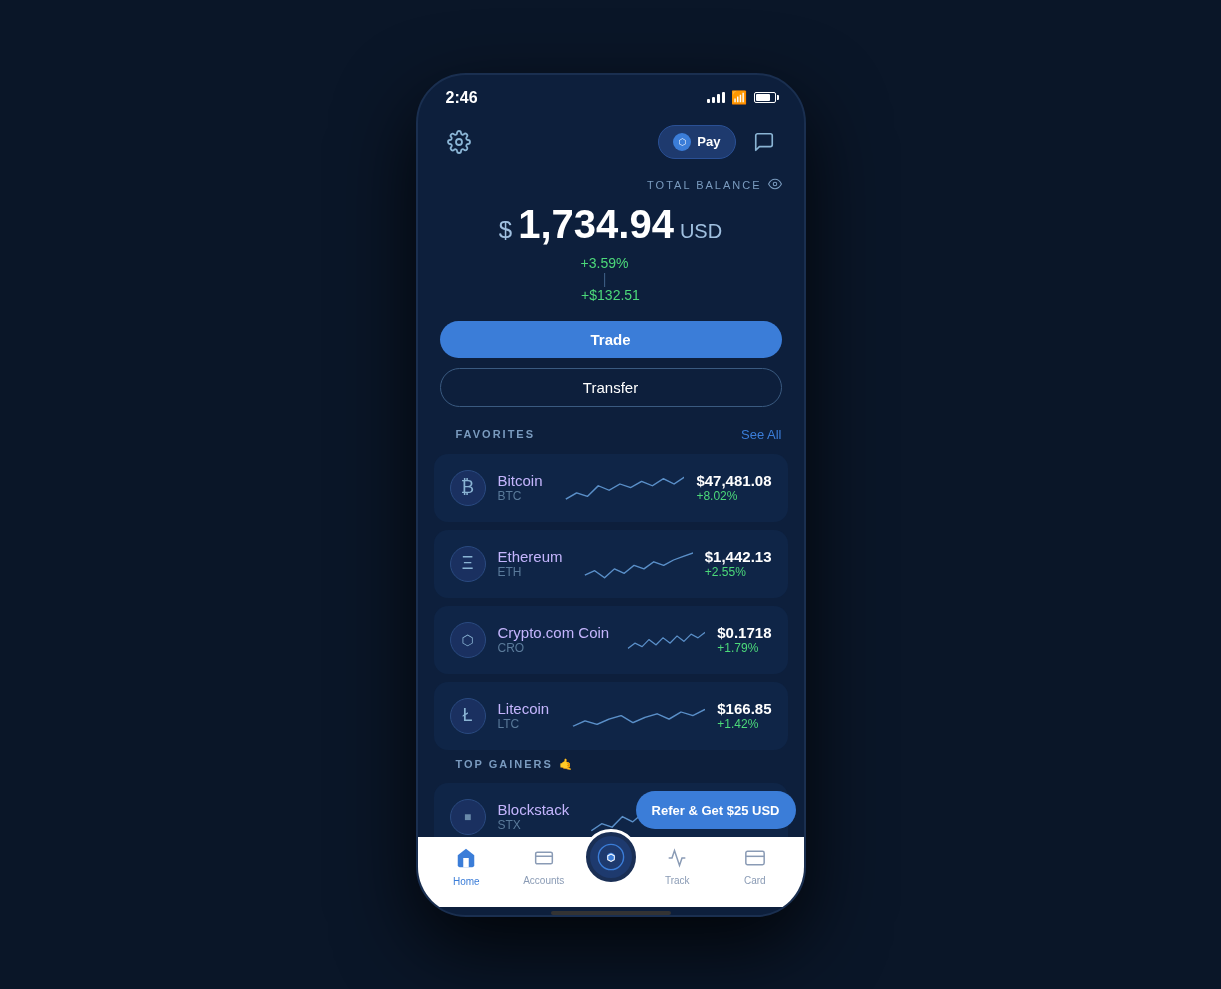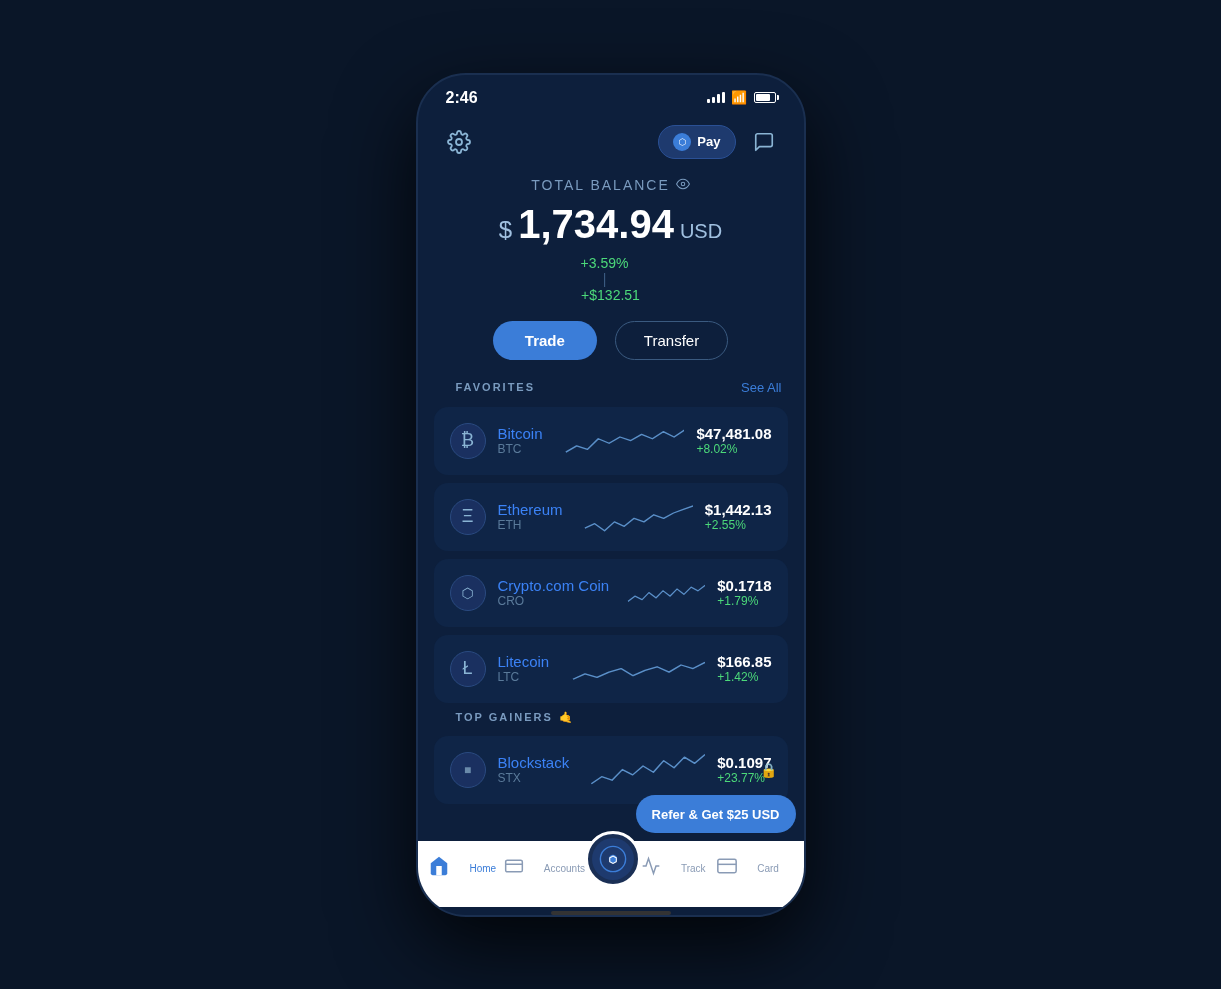--- a/index.html
+++ b/index.html
@@ -152,26 +152,26 @@
     }
 
     
     .balance-section {
       text-align: center;
       padding: 0 22px 20px;
       flex-shrink: 0;
     }
     .balance-label {
       color: #7a9bbf;
-      font-size: 14px;
+      font-size: 11px;
       letter-spacing: 2px;
       font-weight: 500;
       display: flex;
       align-items: center;
-      justify-content: center;
+      justify-content: flex-end;
       gap: 6px;
       margin-bottom: 8px;
     }
     .eye-icon {
       color: #7a9bbf;
       font-size: 13px;
     }
     .balance-amount {
       display: flex;
       align-items: baseline;
@@ -214,21 +214,22 @@
       padding-right: 12px;
     }
     .change-amount {
       color: #4cd97a;
       font-size: 14px;
       font-weight: 500;
     }
     .action-buttons {
       display: flex;
       justify-content: center;
-      gap: 18px;
+      gap: 10px;
+      flex-direction: column;
     }
     .trade-btn {
       background: #3b7dd8;
       color: white;
       border: none;
       border-radius: 25px;
       padding: 10px 32px;
       font-size: 15px;
       font-weight: 600;
       cursor: pointer;
@@ -305,21 +306,21 @@
       justify-content: center;
       font-size: 18px;
       color: #8ab4d4;
       border: 1.5px solid #2a4a80;
     }
     .crypto-info {
       display: flex;
       flex-direction: column;
     }
     .crypto-name {
-      color: #3b82f6;
+      color: #c4b5fd;
       font-size: 15px;
       font-weight: 500;
     }
     .crypto-symbol {
       color: #5a7a9a;
       font-size: 12px;
     }
     .crypto-chart {
       flex: 1;
       margin: 0 12px;
@@ -370,23 +371,23 @@
       background: white;
       display: flex;
       justify-content: space-around;
       align-items: center;
       padding: 10px 10px 20px;
       flex-shrink: 0;
       position: relative;
     }
     .nav-item {
       display: flex;
-      flex-direction: row;
-      align-items: center;
-      gap: 20px;
+      flex-direction: column;
+      align-items: center;
+      gap: 2px;
       cursor: pointer;
       flex: 1;
     }
     .nav-icon {
       font-size: 20px;
     }
     .nav-label {
       font-size: 10px;
       font-weight: 500;
     }

